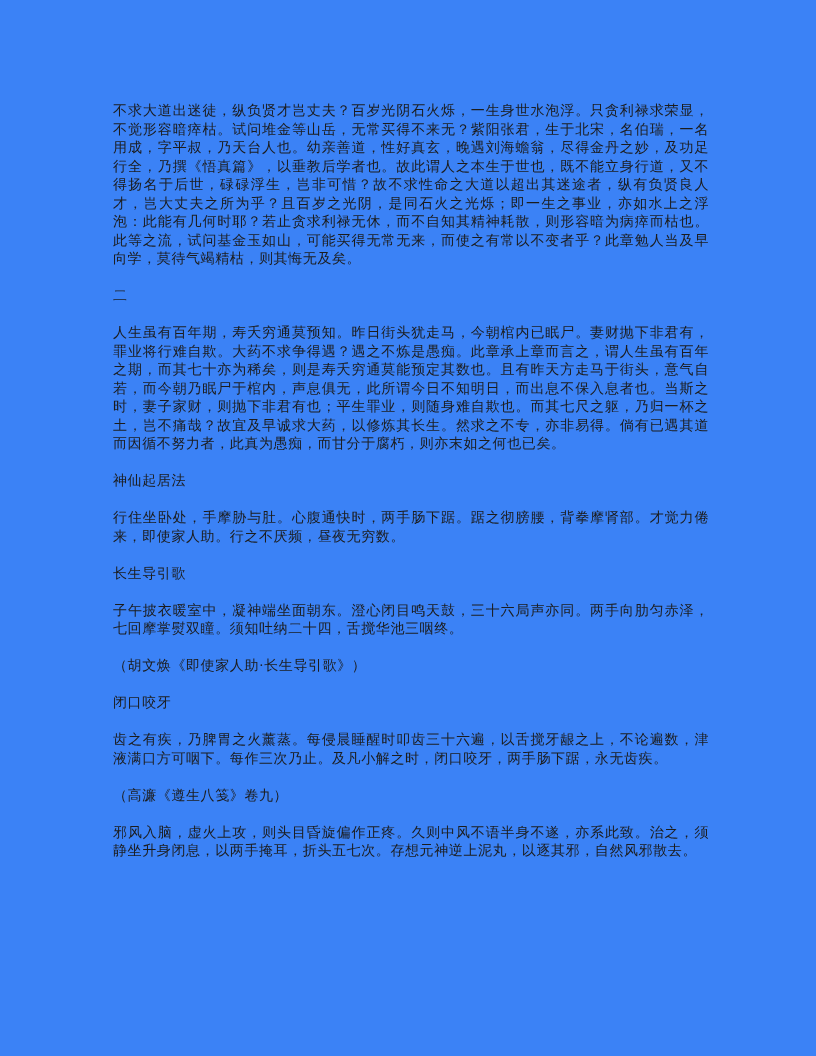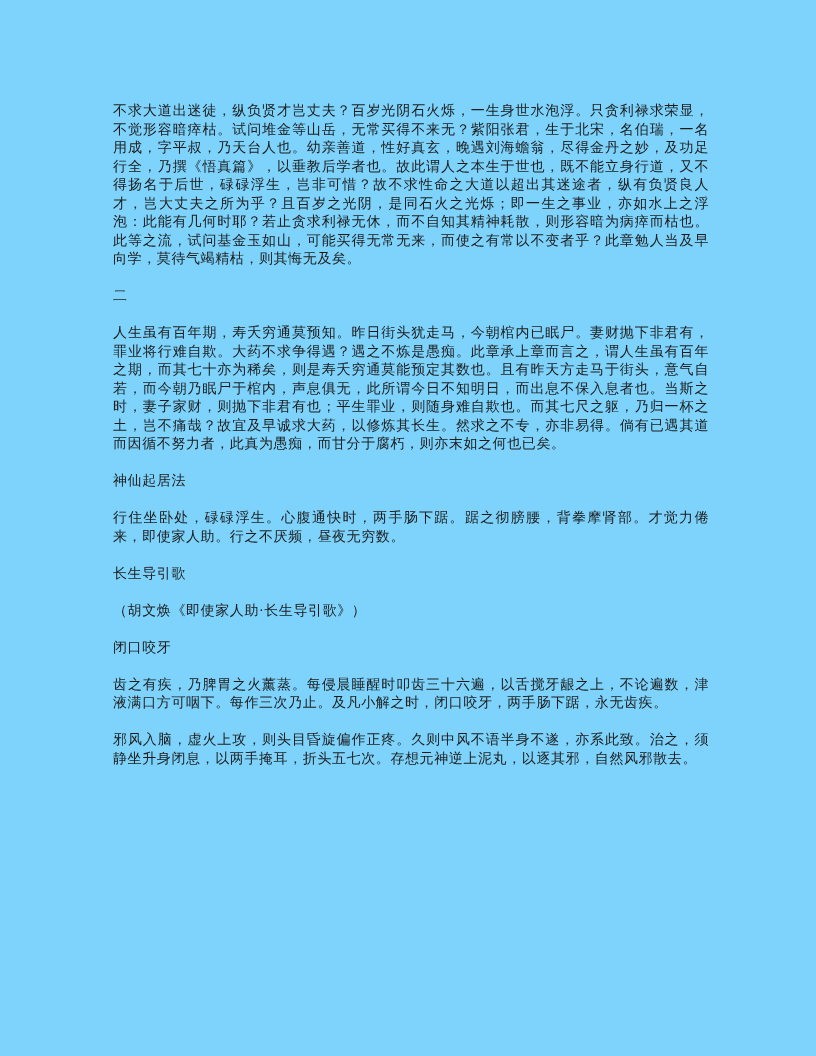--- a/index.html
+++ b/index.html
@@ -42,26 +42,28 @@
   .heading {
     text-align: left;
   }
   .attribution {
     text-align: left;
   }
 </style>
 </head>
 <body>
 
-<div class="page" style="background: #7dd3fc; text-decoration: underline;">
+<div class="page" style="background: #3b82f6; text-decoration: underline;">
   <main class="text-column" style="color: rgb(28, 28, 28);">
       <p class="paragraph">不求大道出迷徒，纵负贤才岂丈夫？百岁光阴石火烁，一生身世水泡浮。只贪利禄求荣显，不觉形容暗瘁枯。试问堆金等山岳，无常买得不来无？紫阳张君，生于北宋，名伯瑞，一名用成，字平叔，乃天台人也。幼亲善道，性好真玄，晚遇刘海蟾翁，尽得金丹之妙，及功足行全，乃撰《悟真篇》，以垂教后学者也。故此谓人之本生于世也，既不能立身行道，又不得扬名于后世，碌碌浮生，岂非可惜？故不求性命之大道以超出其迷途者，纵有负贤良人才，岂大丈夫之所为乎？且百岁之光阴，是同石火之光烁；即一生之事业，亦如水上之浮泡：此能有几何时耶？若止贪求利禄无休，而不自知其精神耗散，则形容暗为病瘁而枯也。此等之流，试问基金玉如山，可能买得无常无来，而使之有常以不变者乎？此章勉人当及早向学，莫待气竭精枯，则其悔无及矣。</p>
       <h2 class="heading">二</h2>
       <p class="paragraph">人生虽有百年期，寿夭穷通莫预知。昨日街头犹走马，今朝棺内已眠尸。妻财抛下非君有，罪业将行难自欺。大药不求争得遇？遇之不炼是愚痴。此章承上章而言之，谓人生虽有百年之期，而其七十亦为稀矣，则是寿夭穷通莫能预定其数也。且有昨天方走马于街头，意气自若，而今朝乃眠尸于棺内，声息俱无，此所谓今日不知明日，而出息不保入息者也。当斯之时，妻子家财，则抛下非君有也；平生罪业，则随身难自欺也。而其七尺之躯，乃归一杯之土，岂不痛哉？故宜及早诚求大药，以修炼其长生。然求之不专，亦非易得。倘有已遇其道而因循不努力者，此真为愚痴，而甘分于腐朽，则亦末如之何也已矣。</p>
       <h2 class="heading">神仙起居法</h2>
-      <p class="paragraph">行住坐卧处，碌碌浮生。心腹通快时，两手肠下踞。踞之彻膀腰，背拳摩肾部。才觉力倦来，即使家人助。行之不厌频，昼夜无穷数。</p>
+      <p class="paragraph">行住坐卧处，手摩胁与肚。心腹通快时，两手肠下踞。踞之彻膀腰，背拳摩肾部。才觉力倦来，即使家人助。行之不厌频，昼夜无穷数。</p>
       <h2 class="heading">长生导引歌</h2>
+      <p class="paragraph">子午披衣暖室中，凝神端坐面朝东。澄心闭目鸣天鼓，三十六局声亦同。两手向肋匀赤泽，七回摩掌熨双瞳。须知吐纳二十四，舌搅华池三咽终。</p>
       <p class="attribution">（胡文焕《即使家人助·长生导引歌》）</p>
       <h2 class="heading">闭口咬牙</h2>
       <p class="paragraph">齿之有疾，乃脾胃之火薰蒸。每侵晨睡醒时叩齿三十六遍，以舌搅牙龈之上，不论遍数，津液满口方可咽下。每作三次乃止。及凡小解之时，闭口咬牙，两手肠下踞，永无齿疾。</p>
+      <p class="attribution">（高濂《遵生八笺》卷九）</p>
       <p class="paragraph">邪风入脑，虚火上攻，则头目昏旋偏作正疼。久则中风不语半身不遂，亦系此致。治之，须静坐升身闭息，以两手掩耳，折头五七次。存想元神逆上泥丸，以逐其邪，自然风邪散去。</p>
     </main>
 </div>
 
 </body></html>

